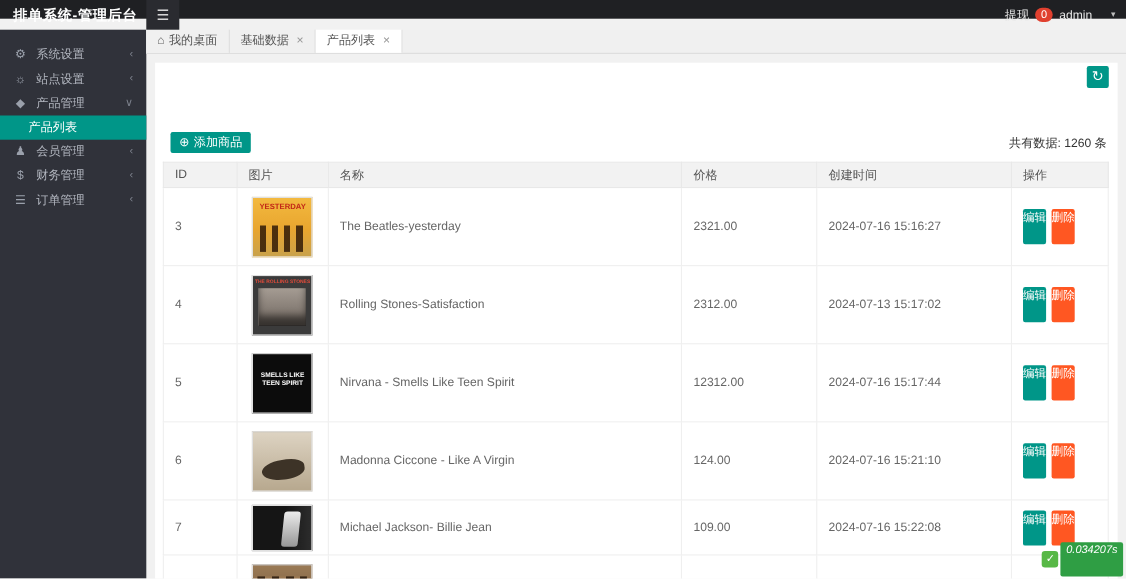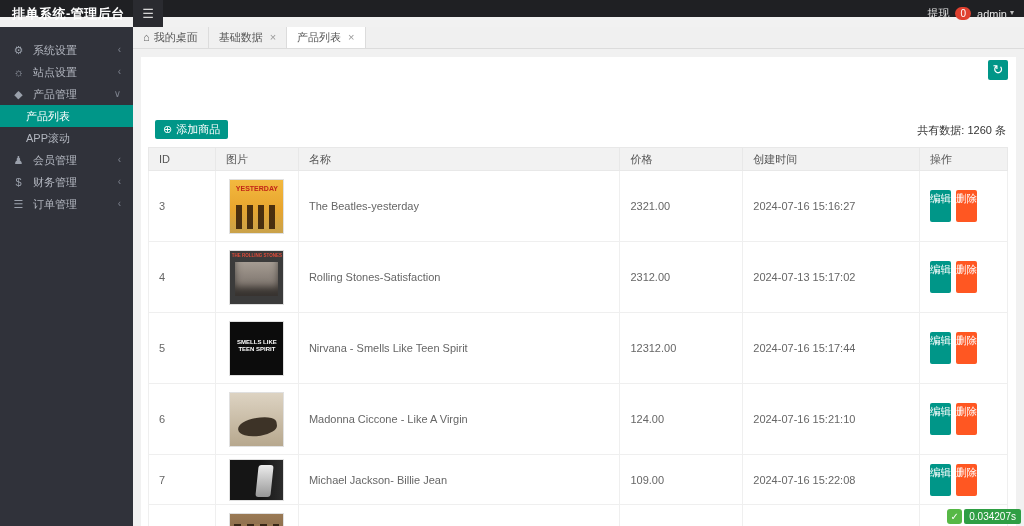--- a/index.html
+++ b/index.html
@@ -8,21 +8,21 @@
     position: relative; overflow: hidden; background:#f1f1f1;
     font-family:"Liberation Sans","DejaVu Sans",sans-serif; font-size:11px; color:#666;
   }
   
   .topbar { position:absolute; top:0; left:0; right:0; height:17px; background:#1f2023; z-index:30; }
   .logo { position:absolute; left:12px; top:0; line-height:27px; font-size:13px; font-weight:bold; color:#fff; letter-spacing:.5px; }
   .hamburger { position:absolute; left:133px; top:0; width:30px; height:27px; line-height:27px; text-align:center; color:#d6d6d6; font-size:13px; background:#2a2b30; cursor:pointer; }
   .topbar-right { position:absolute; right:10px; top:0; height:27px; display:flex; align-items:center; gap:6px; color:#e6e6e6; }
   .withdraw { cursor:pointer; }
   .badge { background:#e0402f; color:#fff; border-radius:8px; padding:0 5px; height:13px; line-height:13px; font-size:10px; }
-  .user-menu { display:flex; align-items:flex-start; gap:3px; cursor:pointer; }
+  .user-menu { display:flex; align-items:flex-start; gap:17px; cursor:pointer; }
   .caret { font-size:8px; color:#bdbdbd; }
   
   .sidebar { position:absolute; top:27px; left:0; width:133px; bottom:0; background:#30323a; padding-top:12px; }
   .side-item { height:22px; line-height:22px; padding:0 12px; color:#b3b7c0; display:flex; align-items:center; gap:8px; cursor:pointer; }
   .side-item .s-ico { width:13px; text-align:center; font-size:11px; color:#9aa0ab; }
   .side-item .s-label { flex:1; }
   .chev { color:#7c818c; font-size:10px; }
   .side-sub { height:22px; line-height:22px; padding:0 12px 0 26px; color:#b3b7c0; cursor:pointer; }
   .side-sub.active { background:#009688; color:#fff; }
   
@@ -68,21 +68,21 @@
   .madonna { background:linear-gradient(180deg,#ddd3c2,#b7a88e); }
   .madonna::after { content:""; position:absolute; left:8px; right:6px; bottom:10px; height:18px; background:#3d3327; border-radius:50% 40% 45% 50%; transform:rotate(-8deg); }
   .mj { background:linear-gradient(90deg,#151515 55%,#2c2c2c); height:42px; }
   .mj::after { content:""; position:absolute; right:11px; top:5px; width:15px; height:32px; background:linear-gradient(180deg,#ececec,#979797); transform:skewX(-6deg); border-radius:3px; }
   .row8 { background:linear-gradient(180deg,#9a7a55,#6b4f35); }
   .row8::after { content:""; position:absolute; left:4px; right:4px; top:10px; bottom:4px;
     background:repeating-linear-gradient(90deg,rgba(40,25,12,.85) 0 7px,rgba(172,132,88,.3) 7px 13px); }
   
   .timer { position:absolute; right:3px; bottom:2px; display:flex; align-items:center; z-index:40; }
   .timer-icon { width:15px; height:15px; background:#57b846; color:#fff; border-radius:3px; font-size:10px; line-height:15px; text-align:center; }
-  .timer-label { background:#2f9e44; color:#fff; font-size:10px; height:15px; line-height:15px; padding:0 5px; margin-left:2px; border-radius:2px; }
+  .timer-label { background:#2f9e44; color:#fff; font-size:10px; height:31px; line-height:15px; padding:0 5px; margin-left:2px; border-radius:2px;font-style:italic; }
 </style>
 </head>
 <body>
 
 <div class="topbar">
   <div class="logo">排单系统-管理后台</div>
   <div class="hamburger">
     <span>☰</span>
   </div>
   <div class="topbar-right">
@@ -105,21 +105,20 @@
     <span class="s-ico">☼</span>
     <span class="s-label">站点设置</span>
     <span class="chev">‹</span>
   </div>
   <div class="side-item">
     <span class="s-ico">◆</span>
     <span class="s-label">产品管理</span>
     <span class="chev">∨</span>
   </div>
   <div class="side-sub active">产品列表</div>
-  <div class="side-sub">APP滚动</div>
   <div class="side-item">
     <span class="s-ico">♟</span>
     <span class="s-label">会员管理</span>
     <span class="chev">‹</span>
   </div>
   <div class="side-item">
     <span class="s-ico">$</span>
     <span class="s-label">财务管理</span>
     <span class="chev">‹</span>
   </div>

